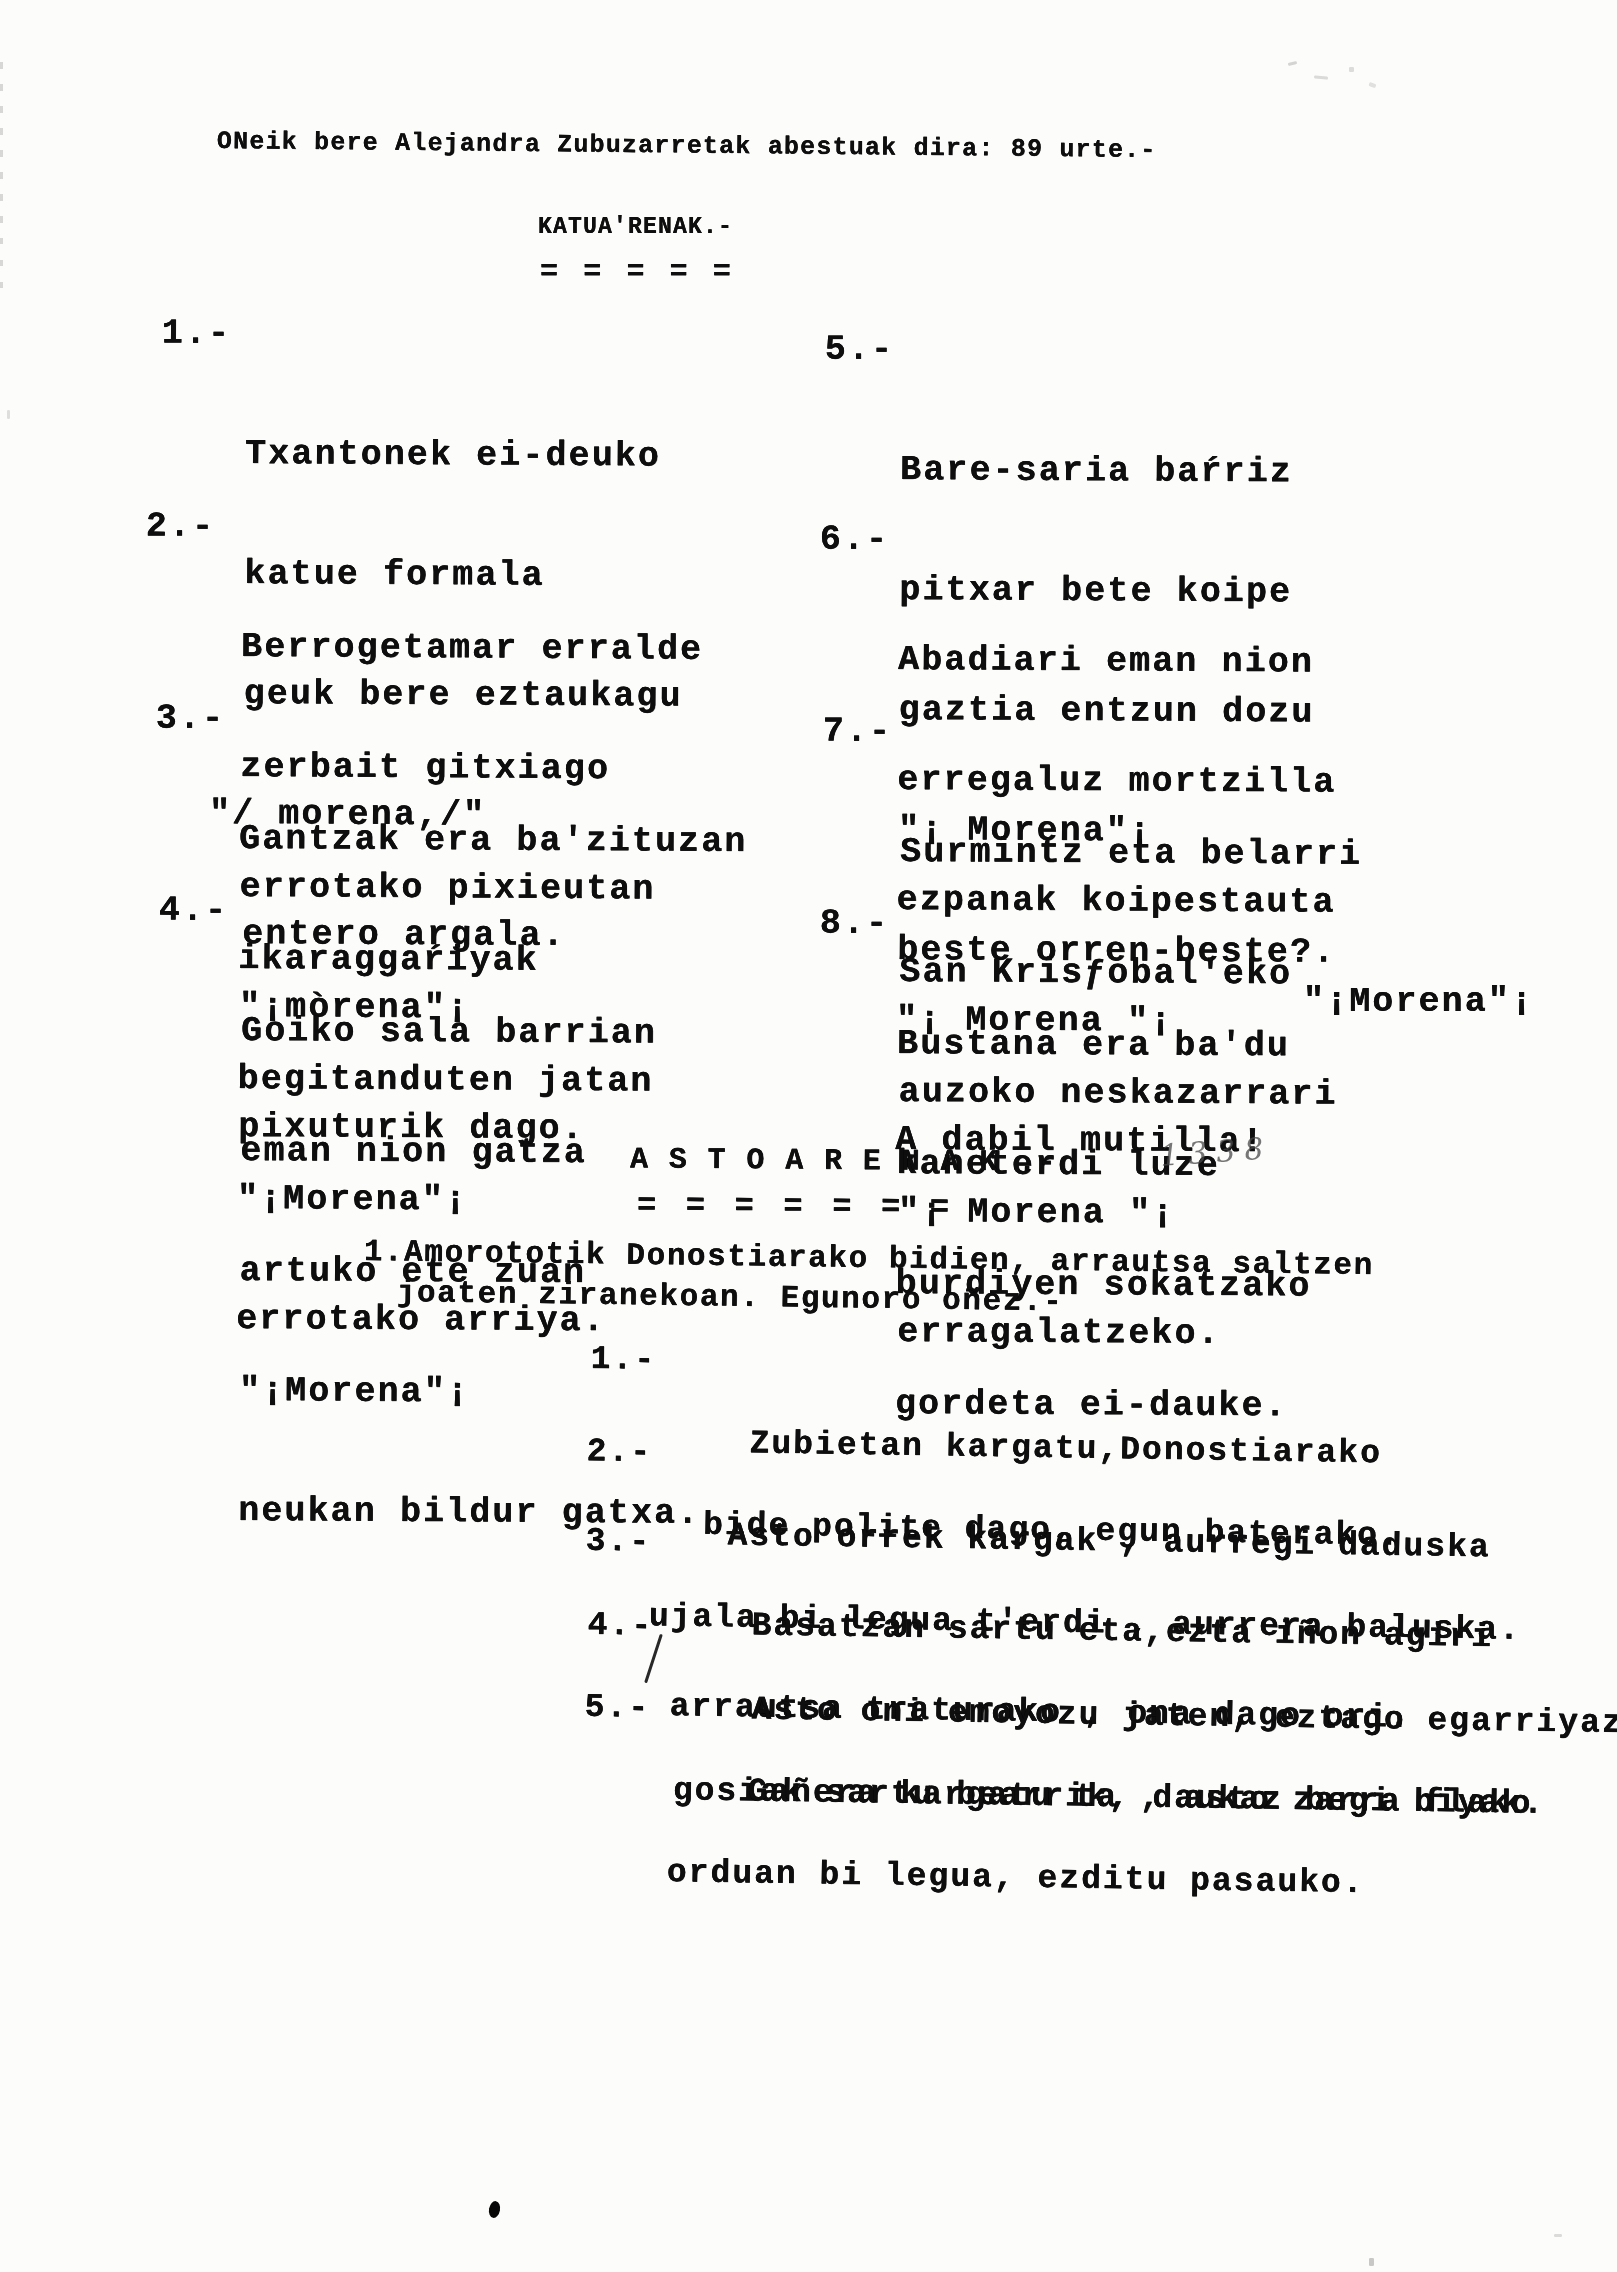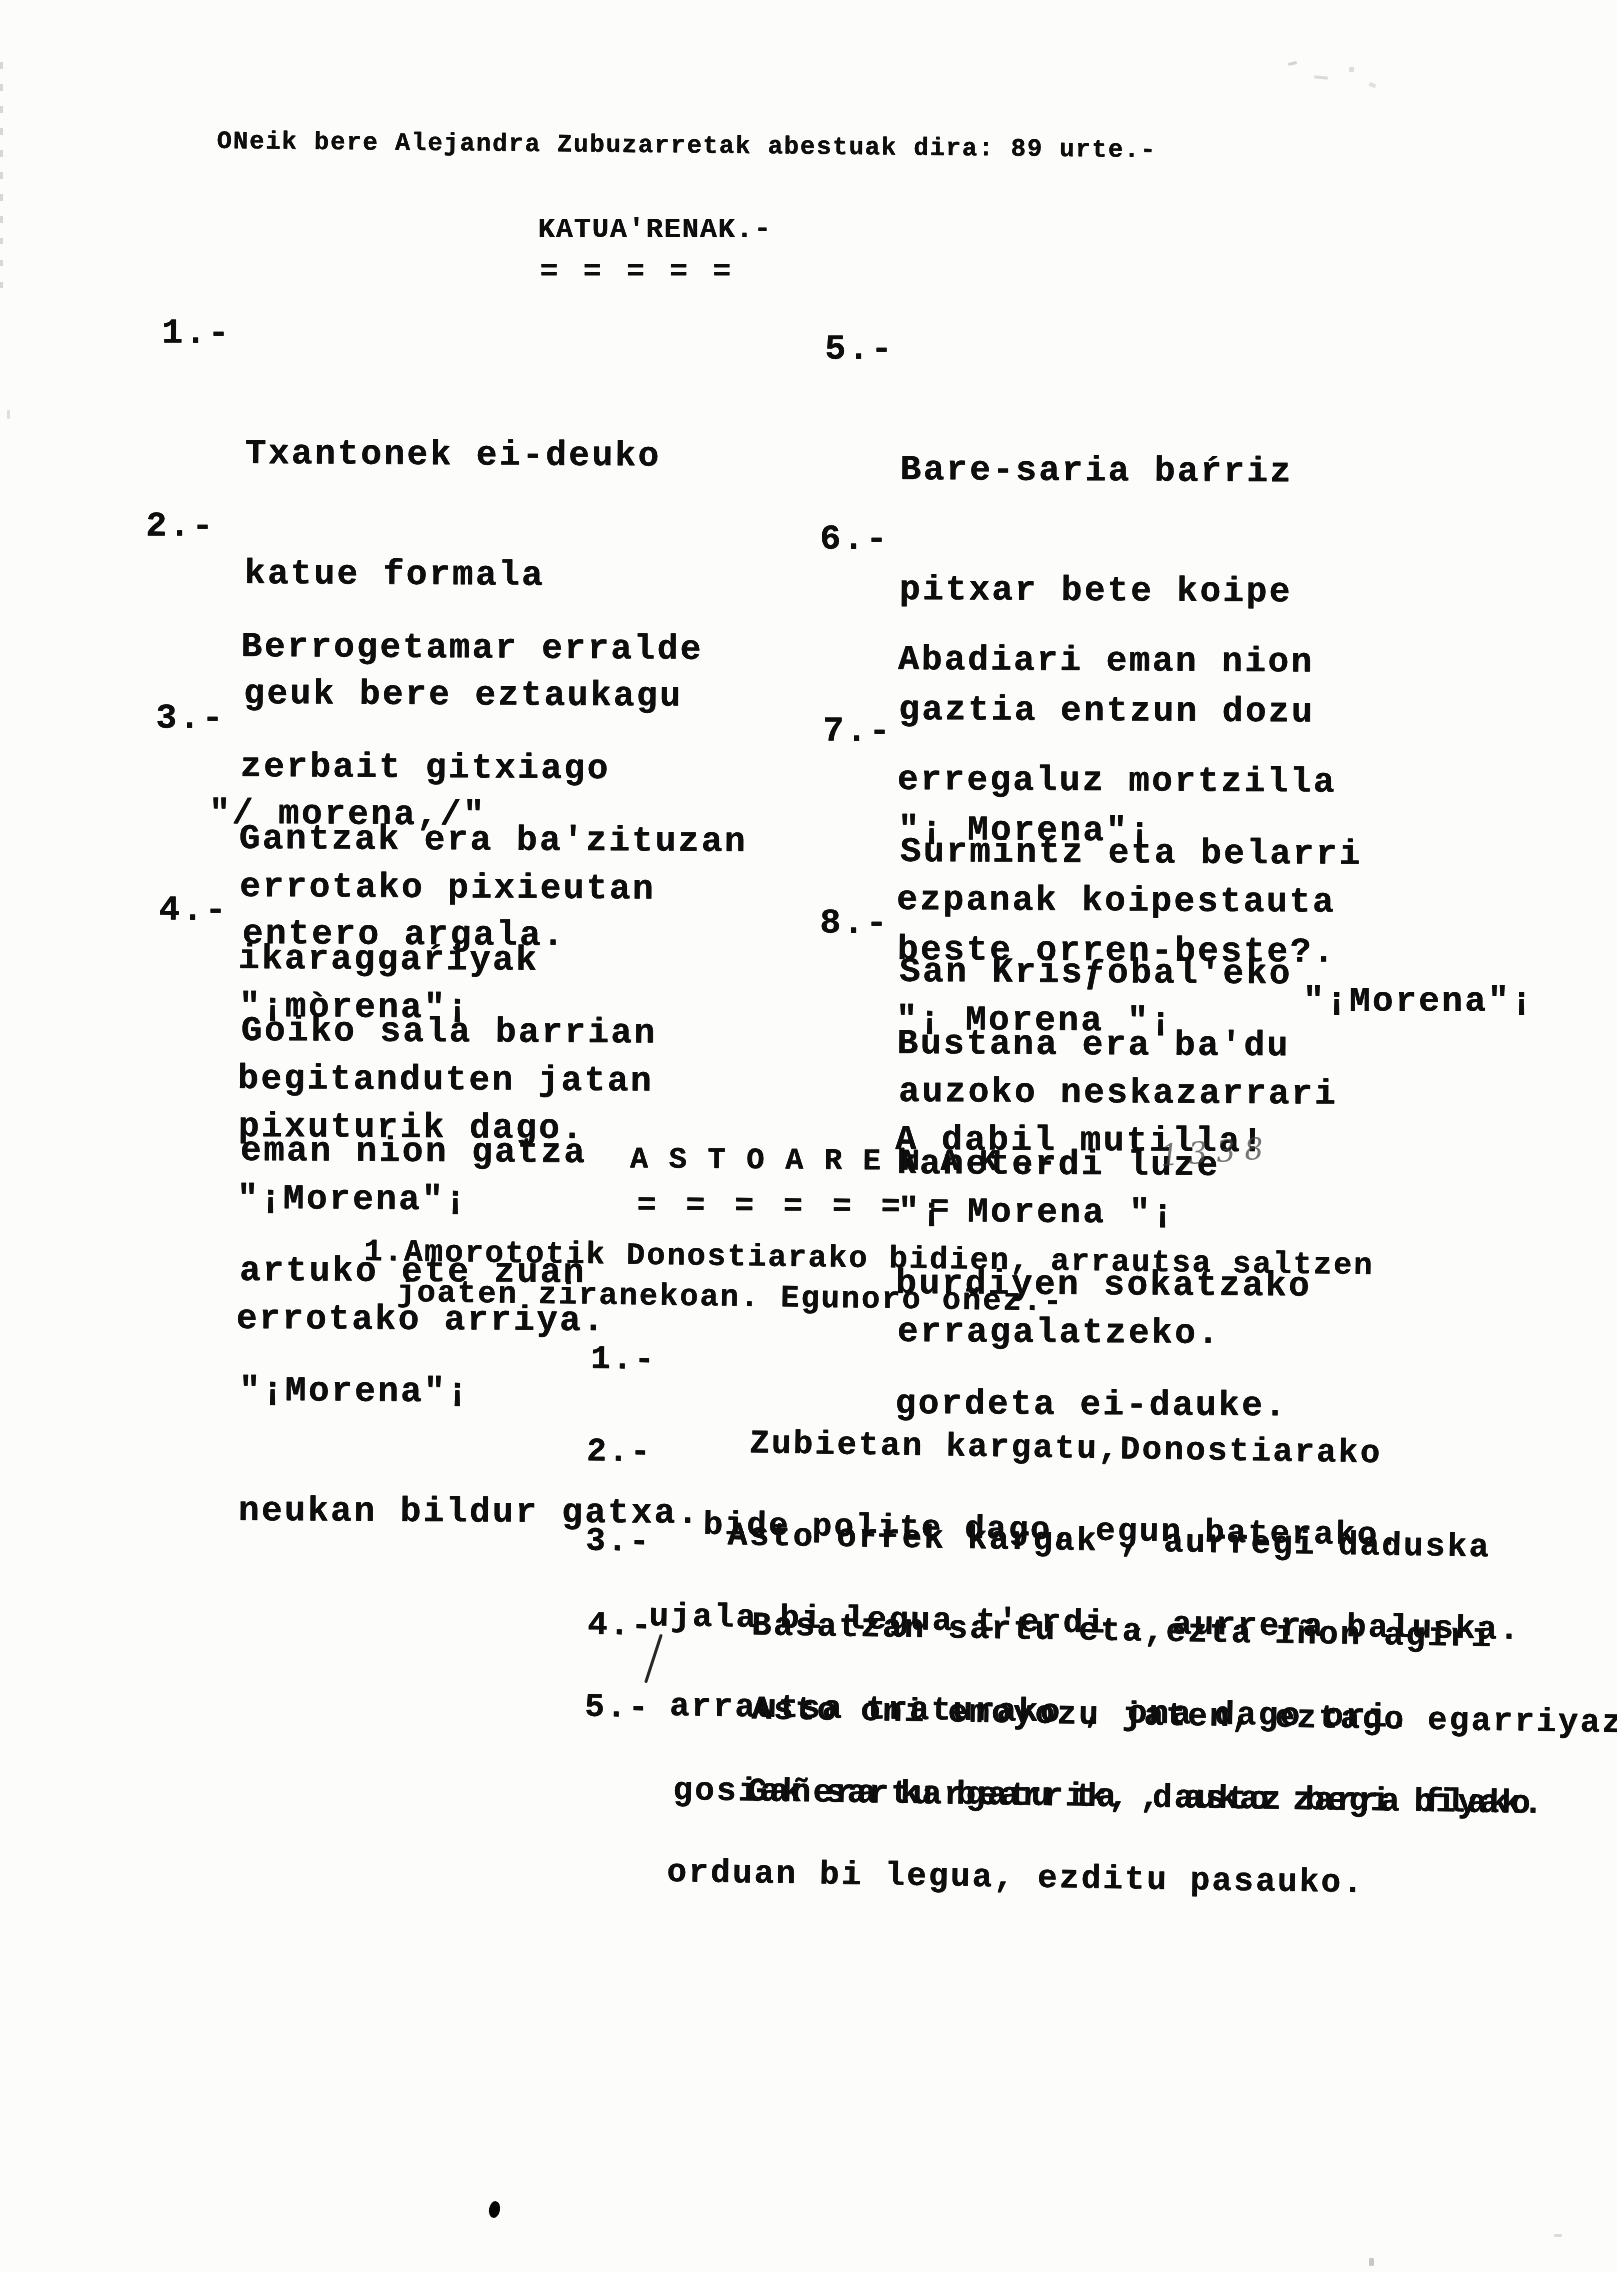--- a/index.html
+++ b/index.html
@@ -14,21 +14,21 @@
   .ink{
     font-weight:bold;
     color:#0e0e0e;
     text-shadow:0 0 0.6px rgba(0,0,0,.85), 0.3px 0.3px 0.3px rgba(0,0,0,.55);
     white-space:pre;
   }
   .abs{position:absolute;}
   
   .header-line{left:217px;top:127px;font-size:25px;letter-spacing:1.2px;transform:rotate(.55deg);transform-origin:left top;}
   
-  .s1-title{left:538px;top:214px;font-size:28px;letter-spacing:1.2px;}
+  .s1-title{left:538px;top:214px;font-size:23px;letter-spacing:1.2px;}
   .s1-underline{left:540px;top:255px;font-size:30px;letter-spacing:3.6px;}
   
   .verse{position:absolute;font-size:35px;line-height:40px;letter-spacing:2.1px;transform:rotate(.35deg);transform-origin:left top;}
   .vnum{position:absolute;top:0;}
   .vline{white-space:pre;}
   .vline.hang{margin-left:-34px;}
   .verse-aside{font-size:35px;letter-spacing:2.1px;}
   
   .s2-title{left:630px;top:1144px;font-size:30px;letter-spacing:1.4px;transform:rotate(.4deg);}
   .s2-underline{left:637px;top:1188px;font-size:32px;letter-spacing:5.2px;transform:rotate(.4deg);}

